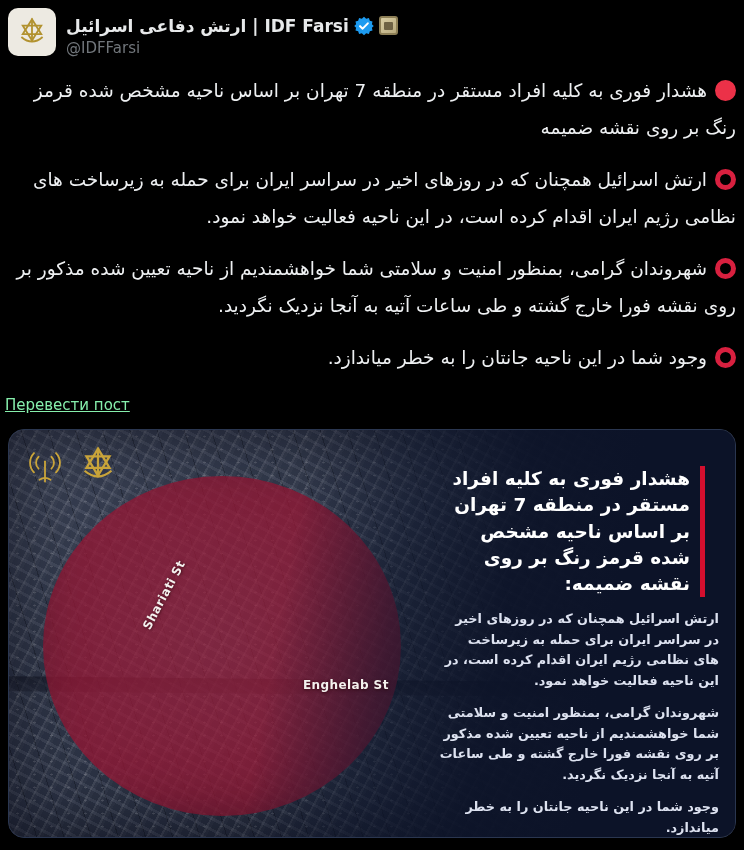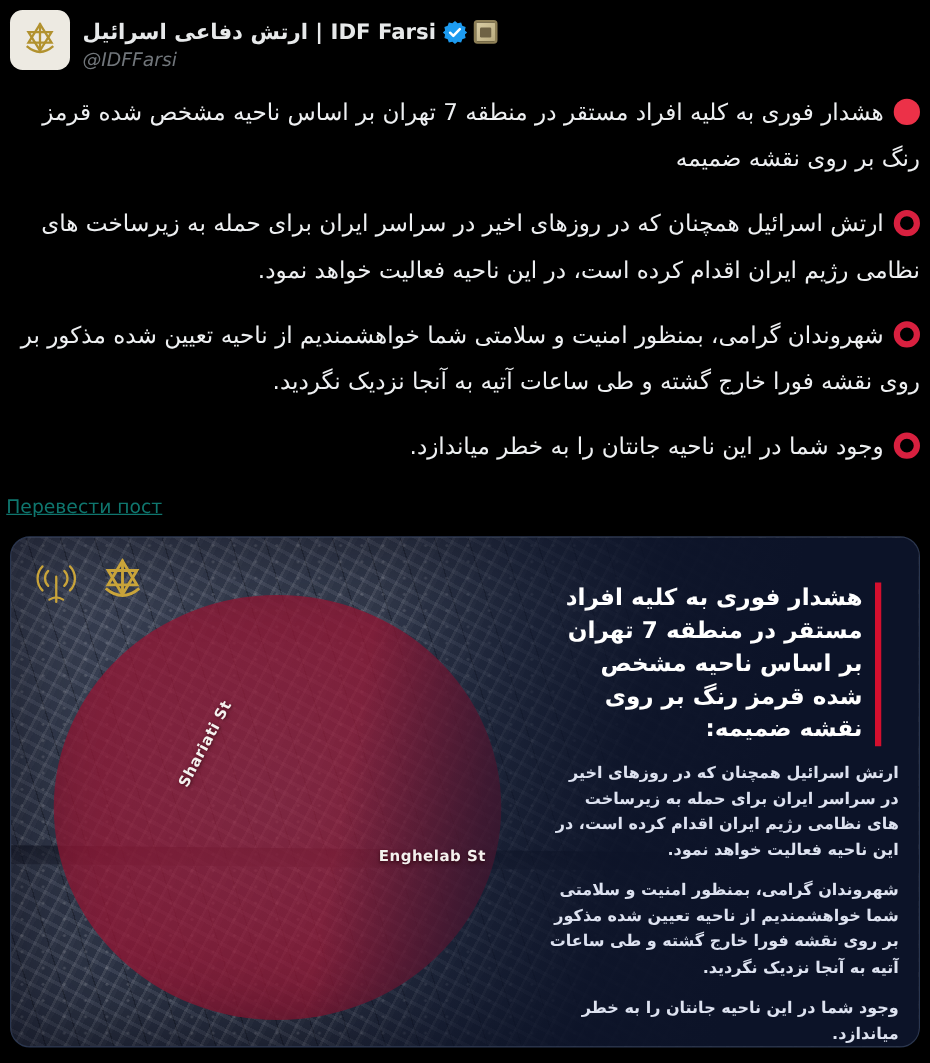--- a/index.html
+++ b/index.html
@@ -12,32 +12,32 @@
   .avatar { width:48px; height:48px; border-radius:10px; background:#edeae2;
             display:flex; align-items:center; justify-content:center; flex:0 0 auto; cursor:pointer; }
   .names { display:flex; flex-direction:column; justify-content:center; gap:3px; }
   .name-row { display:flex; align-items:center; gap:5px; }
   .display-name { color:#e7e9ea; font-size:17px; font-weight:bold; cursor:pointer; }
   .verified { display:inline-flex; width:20px; height:20px; }
   .frame-emoji { width:19px; height:19px; border-radius:3px;
                  background:linear-gradient(135deg,#d9cda4,#b9ab7e);
                  border:2px solid #8d7f56; display:flex; align-items:center; justify-content:center; }
   .frame-emoji i { width:9px; height:8px; background:#6e6244; display:block; border-radius:1px; }
-  .handle { color:#71767b; font-size:15px; cursor:pointer;font-style:italic; }
+  .handle { color:#71767b; font-size:15px; cursor:pointer; }
 
   
   .body-text { position:absolute; top:72px; left:4px; right:8px; direction:rtl; text-align:right;
                color:#eef0f2; font-size:18.5px; line-height:2.0; }
   .body-text p { margin-bottom:15px; }
   .bullet { display:inline-block; width:21px; height:21px; border-radius:50%;
             vertical-align:-4px; margin-left:8px; }
   .bullet.filled { background:#ec3148; }
   .bullet.ring { border:5px solid #d8203f; background:transparent; }
 
-  .translate-link { position:absolute; top:396px; left:5px; color:#0f766e; font-size:15px;
+  .translate-link { position:absolute; top:396px; left:5px; color:#86efac; font-size:15px;
                     text-decoration:underline; cursor:pointer; }
 
   
   .map-card { position:absolute; top:429px; left:8px; width:728px; height:409px;
               border-radius:16px; overflow:hidden; border:1px solid #2a3650; cursor:pointer;
               background:#2c3242; }
   .map-texture { position:absolute; inset:0;
     background-color:#3a4152;
     background-image:
       radial-gradient(rgba(255,255,255,0.22) 1px, transparent 1.6px),

